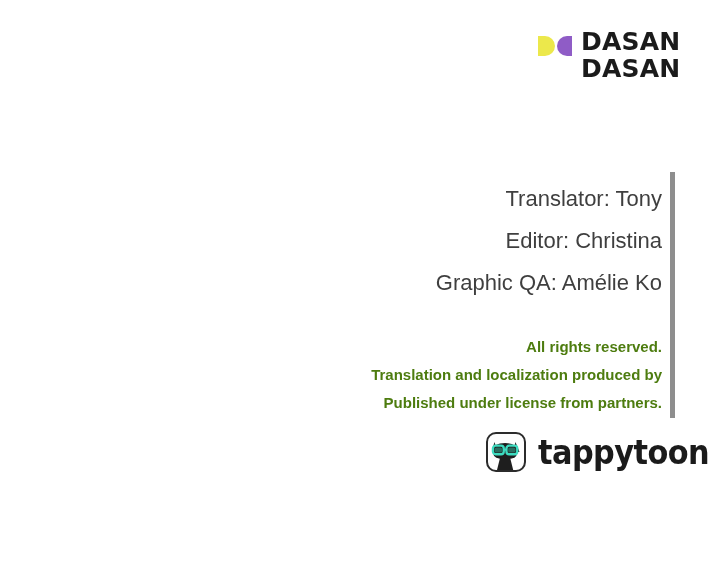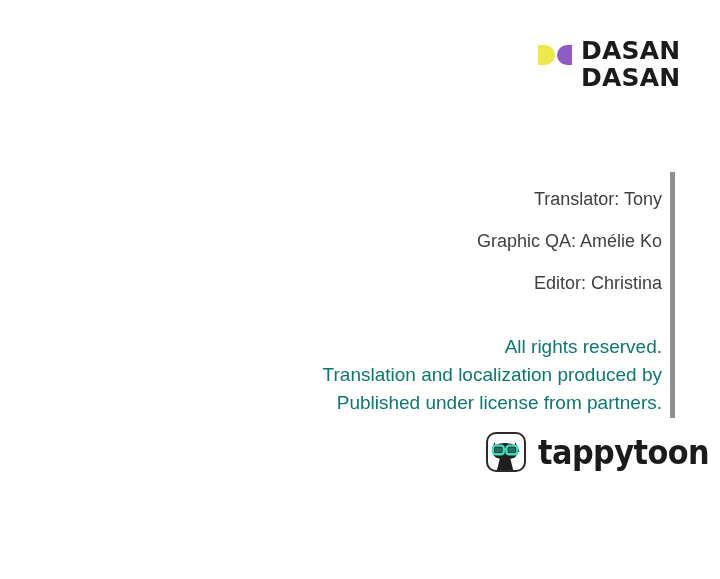--- a/index.html
+++ b/index.html
@@ -19,21 +19,21 @@
     position: relative;
     width: 720px;
     height: 579px;
     background: #ffffff;
   }
 
   
   .publisher-logo {
     position: absolute;
     left: 538px;
-    top: 38px;
+    top: 29px;
     display: flex;
     align-items: flex-start;
     text-align: right;
   }
   .publisher-mark {
     position: relative;
     width: 34px;
     height: 22px;
     margin-top: 6px;
     margin-right: 9px;
@@ -89,42 +89,42 @@
   .credits {
     position: absolute;
     right: 58px;
     top: 178px;
     width: 420px;
     text-align: right;
     color: #4a4a4a;
   }
   .credits .credit-line {
     display: block;
-    font-size: 18px;
+    font-size: 22px;
     line-height: 42px;
     font-weight: 300;
     color: #3f3f3f;
     white-space: nowrap;
   }
 
   
   .legal {
     position: absolute;
     right: 58px;
     top: 333px;
     width: 460px;
     text-align: right;
     color: #4a4a4a;
   }
   .legal .legal-line {
     display: block;
-    font-size: 19px;
+    font-size: 15px;
     line-height: 28px;
-    font-weight: 400;
-    color: #0f766e;
+    font-weight: 700;
+    color: #4d7c0f;
     white-space: nowrap;
   }
 
   
   .tappytoon-logo {
     position: absolute;
     left: 486px;
     top: 432px;
     display: flex;
     align-items: center;
@@ -170,22 +170,22 @@
     <div class="publisher-wordmark">
       <span class="line1">DASAN</span>
       <span class="line2">DASAN</span>
     </div>
   </div>
 
   <div class="credit-rule"></div>
 
   <div class="credits">
     <span class="credit-line">Translator: Tony</span>
+    <span class="credit-line">Editor: Christina</span>
     <span class="credit-line">Graphic QA: Amélie Ko</span>
-    <span class="credit-line">Editor: Christina</span>
   </div>
 
   <div class="legal">
     <span class="legal-line">All rights reserved.</span>
     <span class="legal-line">Translation and localization produced by</span>
     <span class="legal-line">Published under license from partners.</span>
   </div>
 
   <div class="tappytoon-logo">
     <div class="tappytoon-icon">

